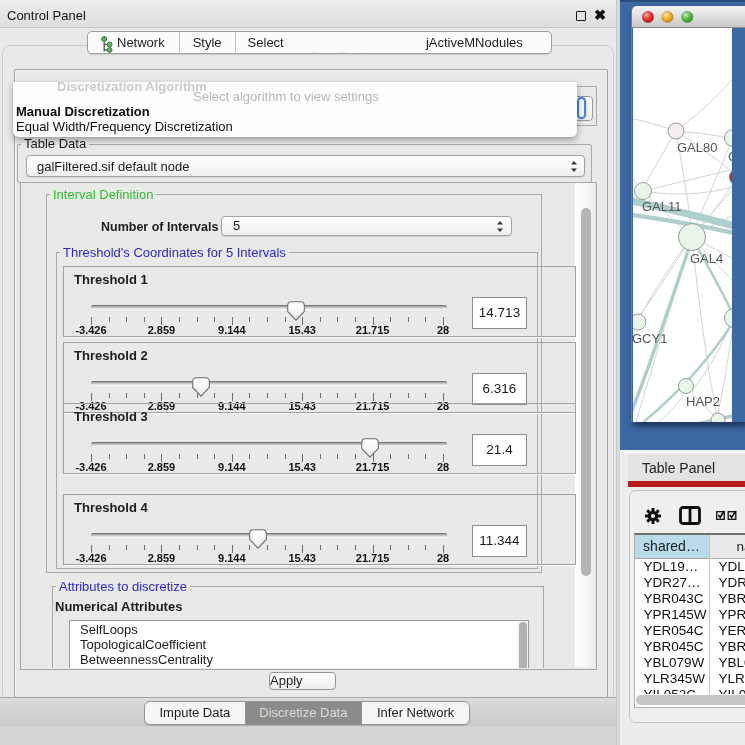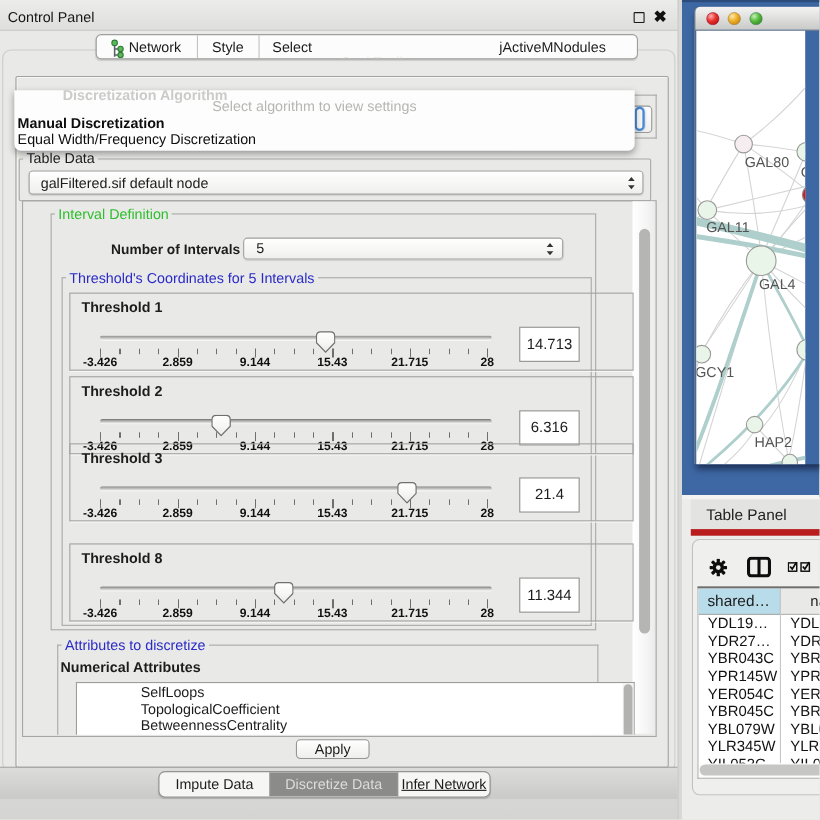--- a/index.html
+++ b/index.html
@@ -34,21 +34,21 @@
       <path d="M4.2,5 V16.5 M4.2,9.5 H9 M4.2,15 H9" fill="none" stroke="#5a5f6e" stroke-width="1.4"></path>
       <circle cx="4.2" cy="4" r="2.5" fill="#5cb85c" stroke="#2e7d32" stroke-width="1"></circle>
       <circle cx="9.6" cy="9.5" r="2.4" fill="#5cb85c" stroke="#2e7d32" stroke-width="1"></circle>
       <circle cx="9.6" cy="15" r="2.4" fill="#5cb85c" stroke="#2e7d32" stroke-width="1"></circle>
     </svg>
     <span>Network</span>
     </div>
   <div style="padding:0 13px;display:flex;align-items:center;border-right:1px solid #c2c2c0;">Style</div>
   <div style="padding:0 12px;display:flex;align-items:center;">Select</div>
   <div style="padding:0 14px;display:flex;align-items:center;background:#7f7f7d;color:#e6e6e4;margin-top:24px;">Cyni Toolbox</div>
-  <div style="padding:0 28px;display:flex;align-items:center;margin-left:28px;">jActiveMNodules</div>
+  <div style="padding:0 28px;display:flex;align-items:center;">jActiveMNodules</div>
 </div>
 
 <div class="abs" style="left:17px;top:144px;width:573px;height:37px;border:1px solid #a9a9a7;border-radius:2px;"></div>
 <div class="grouplab" style="left:21px;top:137px;">Table Data</div>
 
 <div class="abs" style="left:26px;top:155px;width:557px;height:20px;background:linear-gradient(#ffffff,#efefed);border:1px solid #a3a3a1;border-radius:4px;box-shadow:0 1px 1px rgba(0,0,0,0.1);">
   <div class="abs" style="left:10px;top:3px;">galFiltered.sif default node</div>
   <svg class="abs" style="right:6px;top:4px;" width="8" height="13" viewBox="0 0 8 13">
     <path d="M1,4.5 L4,1 L7,4.5 Z" fill="#333"></path>
       <path d="M1,8.5 L4,12 L7,8.5 Z" fill="#333"></path>
@@ -117,21 +117,21 @@
     </svg>
   <div class="tl" style="left:27px;">-3.426</div>
     <div class="tl" style="left:97.4px;">2.859</div>
     <div class="tl" style="left:167.8px;">9.144</div>
     <div class="tl" style="left:238.2px;">15.43</div>
     <div class="tl" style="left:308.6px;">21.715</div>
     <div class="tl" style="left:379px;">28</div>
   <div class="vbox">21.4</div>
   </div>
 <div class="thp" style="top:494px;">
-    <div class="thlab">Threshold 8</div>
+    <div class="thlab">Threshold 4</div>
   <div class="track"></div>
     <div class="tkmin"></div>
     <div class="tkmaj"></div>
   <svg class="thumb" style="left:185px;" width="18" height="20" viewBox="0 0 18 20">
       <path d="M4.5,0.7 h9 q3.8,0 3.8,3.8 v6 l-8.3,8.6 l-8.3,-8.6 v-6 q0,-3.8 3.8,-3.8 z" fill="url(#thg)" stroke="#6f6f6d" stroke-width="1.1"></path>
     </svg>
   <div class="tl" style="left:27px;">-3.426</div>
     <div class="tl" style="left:97.4px;">2.859</div>
     <div class="tl" style="left:167.8px;">9.144</div>
     <div class="tl" style="left:238.2px;">15.43</div>
@@ -145,33 +145,33 @@
         <stop offset="0" stop-color="#ffffff"></stop>
         <stop offset="0.55" stop-color="#f6f6f4"></stop>
         <stop offset="1" stop-color="#e8e8e6"></stop>
       </linearGradient>
     </defs>
   </svg>
 
 <div class="abs" style="left:52px;top:586px;width:490px;height:81px;border:1px solid #a9a9a7;border-bottom:none;"></div>
 <div class="grouplab" style="left:56px;top:580px;color:#2a2ac8;">Attributes to discretize</div>
 <div class="abs" style="left:55px;top:599px;font-weight:bold;">Numerical Attributes</div>
-<div class="abs" style="left:69px;top:620px;width:458px;height:47px;background:#ffffff;border:1px solid #9c9c9a;border-bottom:none;overflow:hidden;padding-left:48px;">
+<div class="abs" style="left:69px;top:620px;width:458px;height:47px;background:#ffffff;border:1px solid #9c9c9a;border-bottom:none;overflow:hidden;">
   <div style="padding:1px 0 0 10px;line-height:15.2px;">SelfLoops<br>TopologicalCoefficient<br>BetweennessCentrality</div>
   <div class="abs" style="right:0;top:0;width:10px;height:47px;background:#f2f2f0;"></div>
   <div class="abs" style="right:1px;top:1px;width:8px;height:46px;background:#b2b2b0;border-radius:4px 4px 0 0;"></div>
 </div>
 
-<div class="abs" style="left:269px;top:672px;width:65px;height:15.5px;background:linear-gradient(#ffffff,#eeeeec);border:1px solid #969694;border-radius:4px;text-align:center;line-height:15px;">Apply</div>
+<div class="abs" style="left:269px;top:672px;width:65px;height:15.5px;background:linear-gradient(#ffffff,#eeeeec);border:1px solid #969694;border-radius:4px;line-height:15px;">Apply</div>
 
 <div class="abs" style="left:0;top:697px;width:617px;height:48px;background:linear-gradient(#dcdcda,#cacac8 58%,#d6d6d4 60%,#d4d4d2);border-top:1px solid #a5a5a3;"></div>
 <div class="abs" style="left:144px;top:700.5px;height:22px;display:flex;border:1px solid #949492;border-radius:6px;background:#f6f6f4;overflow:hidden;box-shadow:0 1px 1px rgba(0,0,0,0.15);">
   <div style="padding:0 14.5px;display:flex;align-items:center;">Impute Data</div>
   <div style="padding:0 13.5px;display:flex;align-items:center;background:#8b8b89;color:#dcdcda;border-left:1px solid #949492;border-right:1px solid #949492;">Discretize Data</div>
-  <div style="padding:0 3px;display:flex;align-items:center;text-decoration:underline;">Infer Network</div>
+  <div style="padding:0 15px;display:flex;align-items:center;">Infer Network</div>
 </div>
 
 <div class="abs" style="left:560px;top:86px;width:36px;height:38px;border:1px solid #a9a9a7;border-left:none;"></div>
 <div class="abs" style="left:572px;top:96px;width:19px;height:23px;background:linear-gradient(#ffffff,#eeeeec);border:1px solid #9a9a98;border-radius:4px;"></div>
 <div class="abs" style="left:576.5px;top:97px;width:5px;height:18px;background:#f6f6f4;border:2.8px solid #4787d2;border-radius:5.5px;box-shadow:0 0 2px rgba(70,130,210,0.7);"></div>
 <div class="abs" id="popup" style="left:13px;top:82px;width:563.5px;height:55px;background:#fdfdfd;border-radius:0 0 6px 6px;box-shadow:0 3px 7px rgba(0,0,0,0.35);">
   <div class="abs" style="left:44px;top:-3px;font-weight:bold;color:#cbcbc9;">Discretization Algorithm</div>
   <div class="abs" style="left:180px;top:7px;color:#b6b6b4;">Select algorithm to view settings</div>
   <div class="abs" style="left:3px;top:22px;font-weight:bold;color:#0d0d0d;">Manual Discretization</div>
   <div class="abs" style="left:3px;top:37px;color:#0d0d0d;">Equal Width/Frequency Discretization</div>

